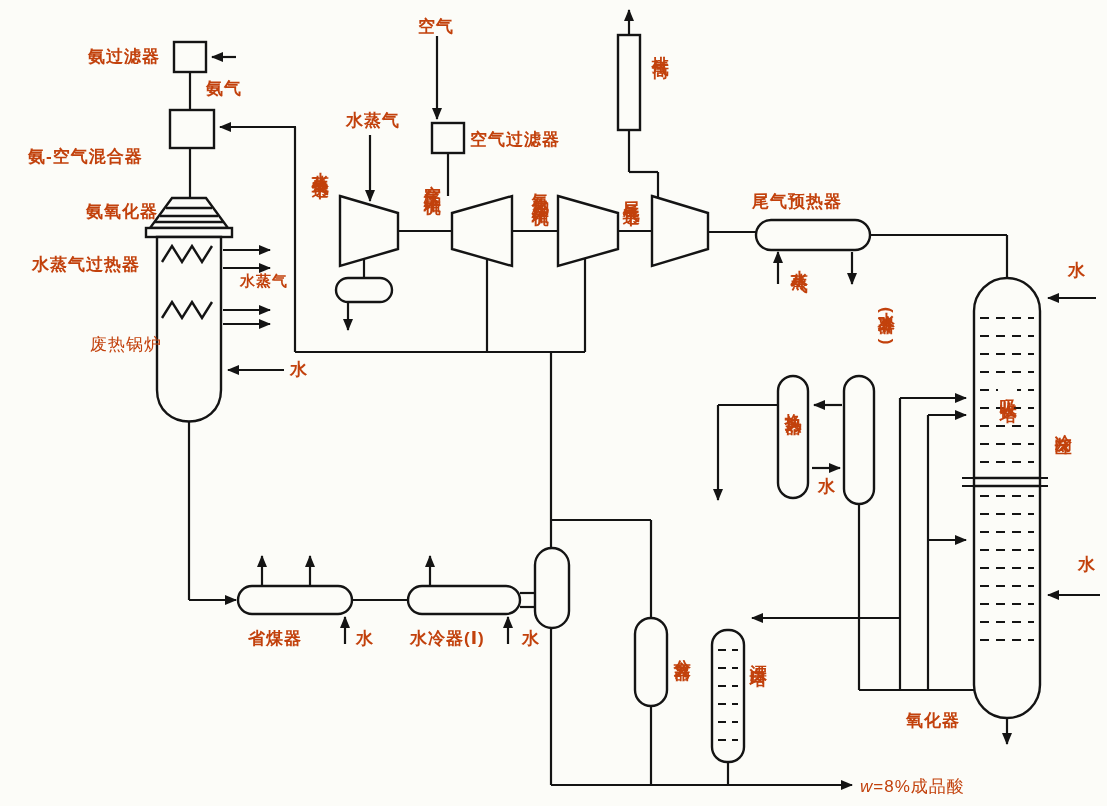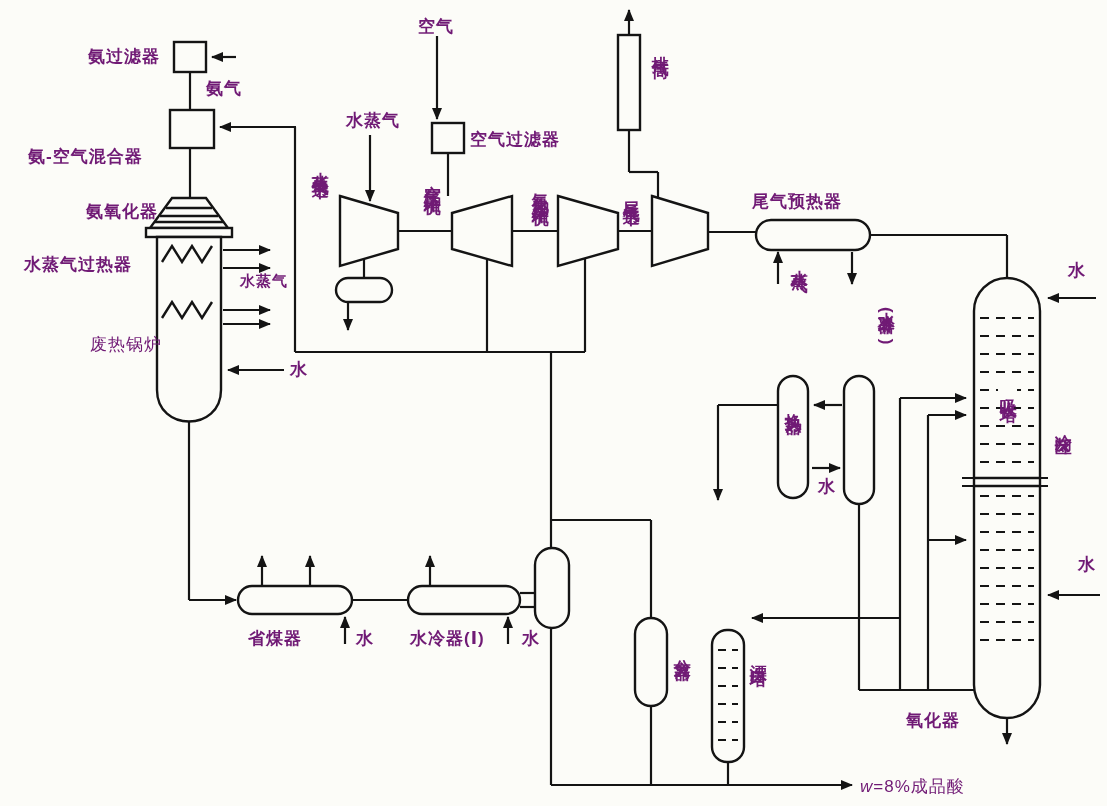--- a/index.html
+++ b/index.html
@@ -3,21 +3,21 @@
 <meta charset="utf-8">
 <style>
   html,body{margin:0;padding:0;background:#e8e8e4;}
   #stage{
     position:relative;width:1107px;height:806px;margin:0 auto;
     background:#fcfcf8;overflow:hidden;
     font-family:"Liberation Sans","DejaVu Sans",sans-serif;
   }
   svg{position:absolute;left:0;top:0;}
   .lbl{
-    position:absolute;color:#701a75;font-size:17px;font-weight:600;
+    position:absolute;color:#c2410c;font-size:17px;font-weight:600;
     white-space:nowrap;letter-spacing:1px;line-height:1.1;
   }
   .lbl.v{
     writing-mode:vertical-rl;text-orientation:mixed;letter-spacing:3px;
   }
   .lbl.s{font-size:15px;}
   .lbl.b{font-weight:400;}
   .lbl.bg{background:#fcfcf8;padding:1px 0;}
   i{font-style:italic;}
 </style>
@@ -192,21 +192,21 @@
       <line x1="974" y1="478" x2="1040" y2="478" stroke-width="2.4"></line>
       <line x1="974" y1="486" x2="1040" y2="486" stroke-width="2.4"></line>
     </g>
   </g>
 </svg>
 
 <div class="lbl" style="left:88px;top:48px">氨过滤器</div>
 <div class="lbl" style="left:206px;top:80px">氨气</div>
 <div class="lbl" style="left:28px;top:148px">氨-空气混合器</div>
 <div class="lbl" style="left:86px;top:203px">氨氧化器</div>
-<div class="lbl" style="left:24px;top:256px">水蒸气过热器</div>
+<div class="lbl" style="left:32px;top:256px">水蒸气过热器</div>
 <div class="lbl s" style="left:240px;top:273px">水蒸气</div>
 <div class="lbl b" style="left:90px;top:336px">废热锅炉</div>
 <div class="lbl" style="left:290px;top:361px">水</div>
 
 <div class="lbl" style="left:418px;top:18px">空气</div>
 <div class="lbl" style="left:346px;top:112px">水蒸气</div>
 <div class="lbl" style="left:470px;top:131px">空气过滤器</div>
 <div class="lbl v" style="left:310px;top:158px">水蒸气透平</div>
 <div class="lbl v" style="left:422px;top:172px">空气压缩机</div>
 <div class="lbl v" style="left:530px;top:180px">氧化氮压缩机</div>

